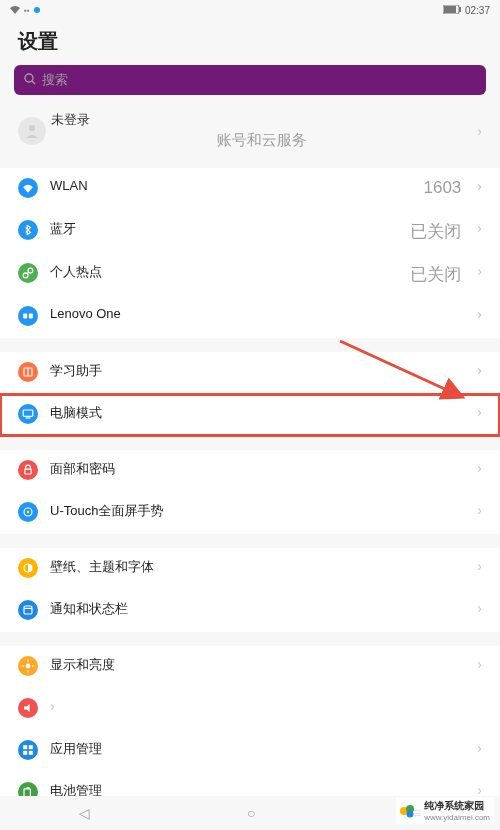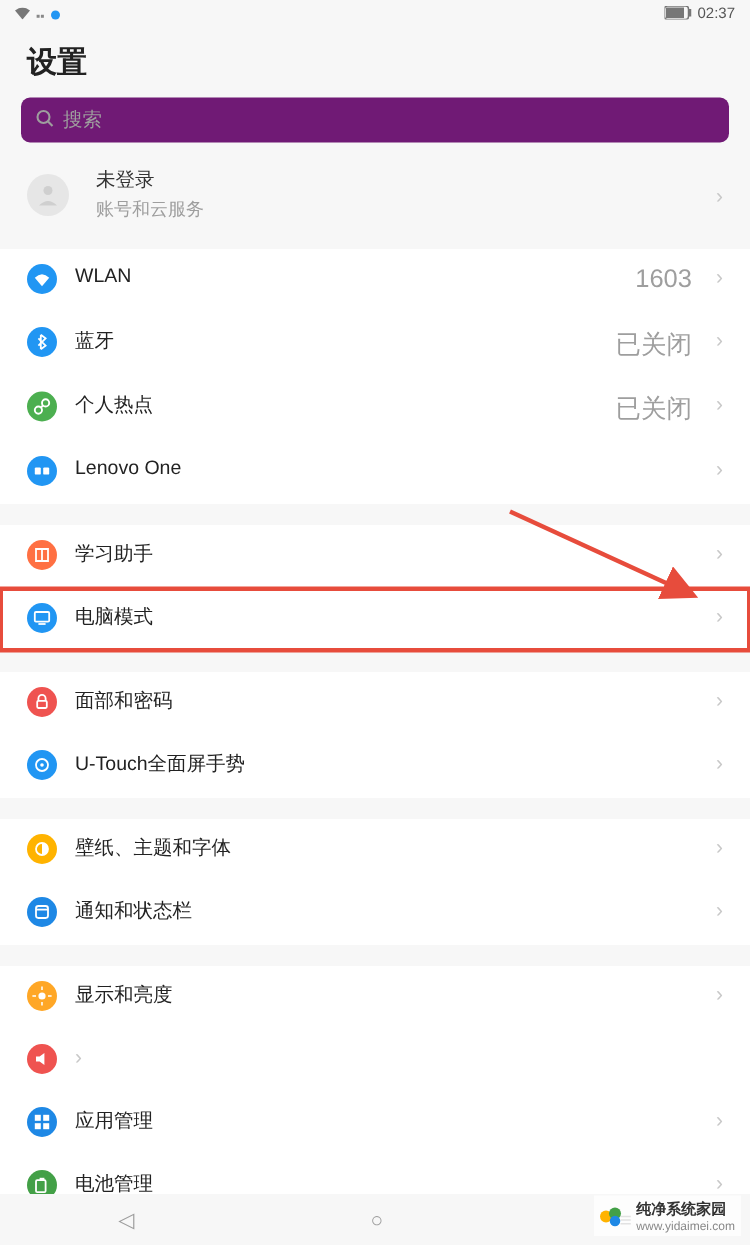--- a/index.html
+++ b/index.html
@@ -15,21 +15,21 @@
   .statusbar {
     height: 20px;
     display: flex;
     justify-content: space-between;
     align-items: center;
     padding: 0 10px;
     font-size: 10px;
     color: #555;
   }
   .statusbar .left { display: flex; align-items: center; gap: 4px; }
-  .statusbar .right { display: flex; gap: 4px; }
+  .statusbar .right { display: flex; align-items: center; gap: 4px; }
   .title {
     font-size: 20px;
     font-weight: 600;
     padding: 8px 18px 10px;
   }
   .searchbox {
     margin: 0 14px 8px;
     background: #701a75;
     border-radius: 6px;
     height: 30px;
@@ -39,30 +39,30 @@
     color: #9e9e9e;
     font-size: 13px;
     gap: 6px;
   }
   .account {
     margin: 0 14px 6px;
     background: transparent;
     display: flex;
     align-items: center;
     padding: 8px 4px;
-    gap: 18px;
+    gap: 5px;
   }
   .avatar {
     width: 28px; height: 28px; border-radius: 50%;
     background: #e6e6e6;
     display: flex; align-items: center; justify-content: center;
   }
   .account .txt { flex: 1; }
   .account .name { font-size: 13px; color: #333; }
-  .account .sub { font-size: 12px; color: #9e9e9e; margin-top: 2px; }
+  .account .sub { font-size: 15px; color: #9e9e9e; margin-top: 2px; text-align: center; }
   .chev {
     color: #c8c8c8;
     font-size: 14px;
   }
   .group {
     background: #fff;
     margin: 10px 0 0;
   }
   .group + .group { margin-top: 14px; }
   .row {

